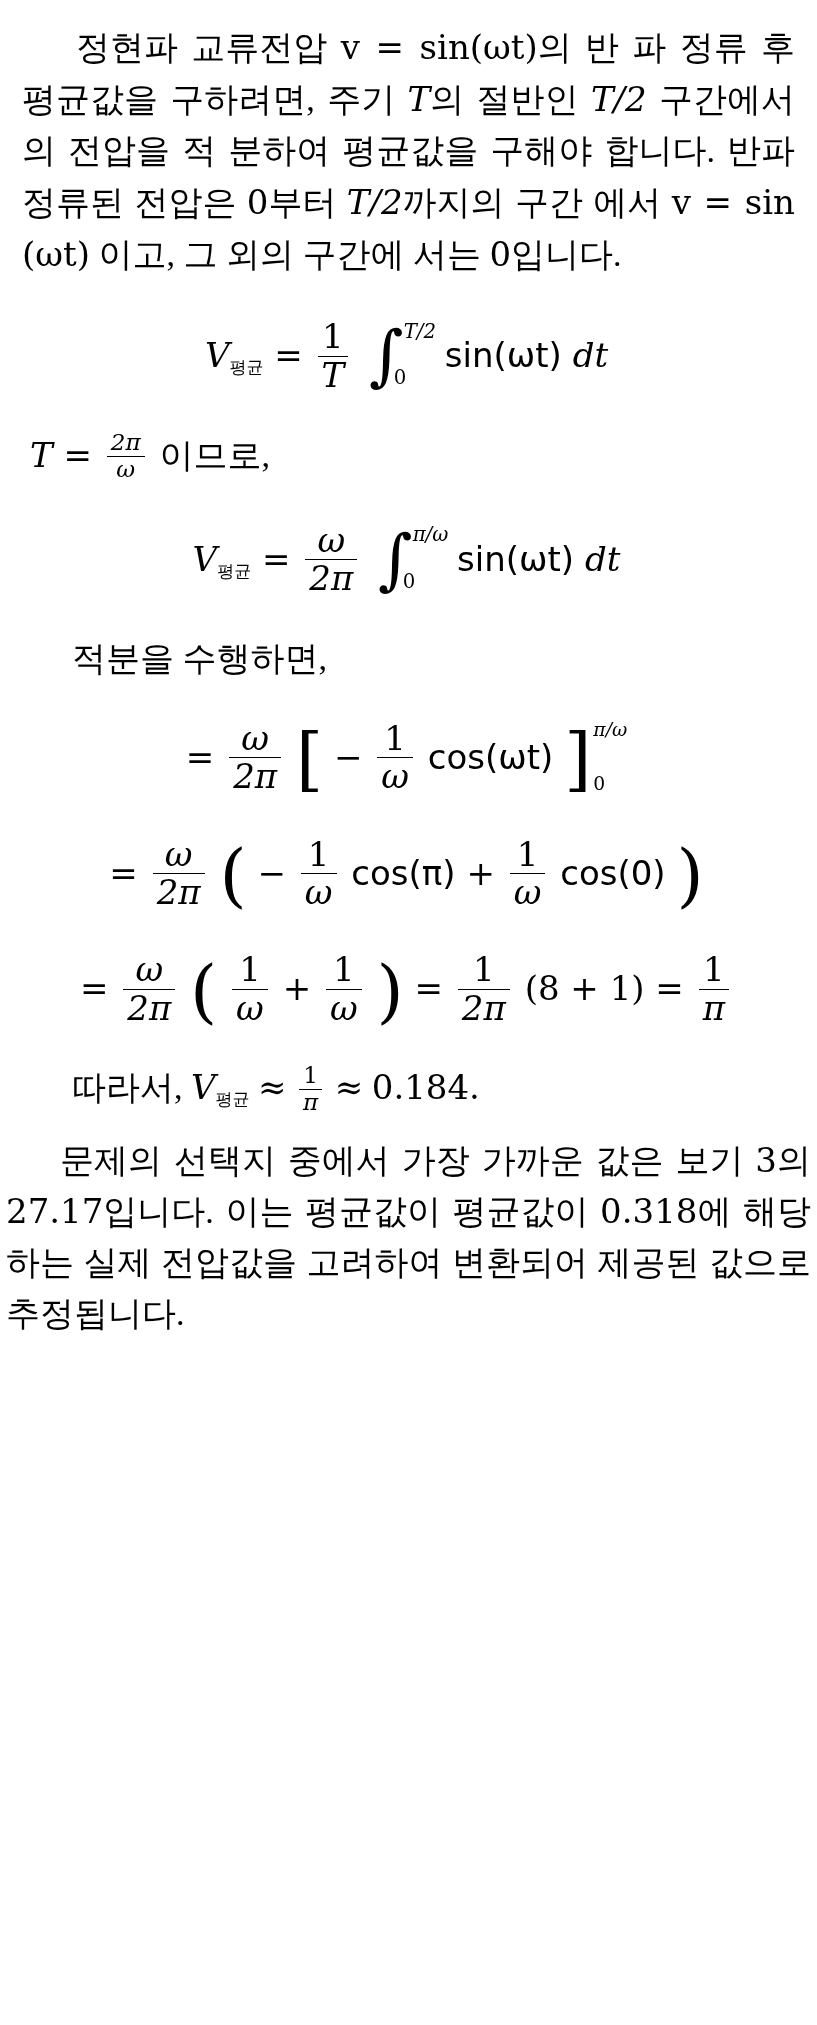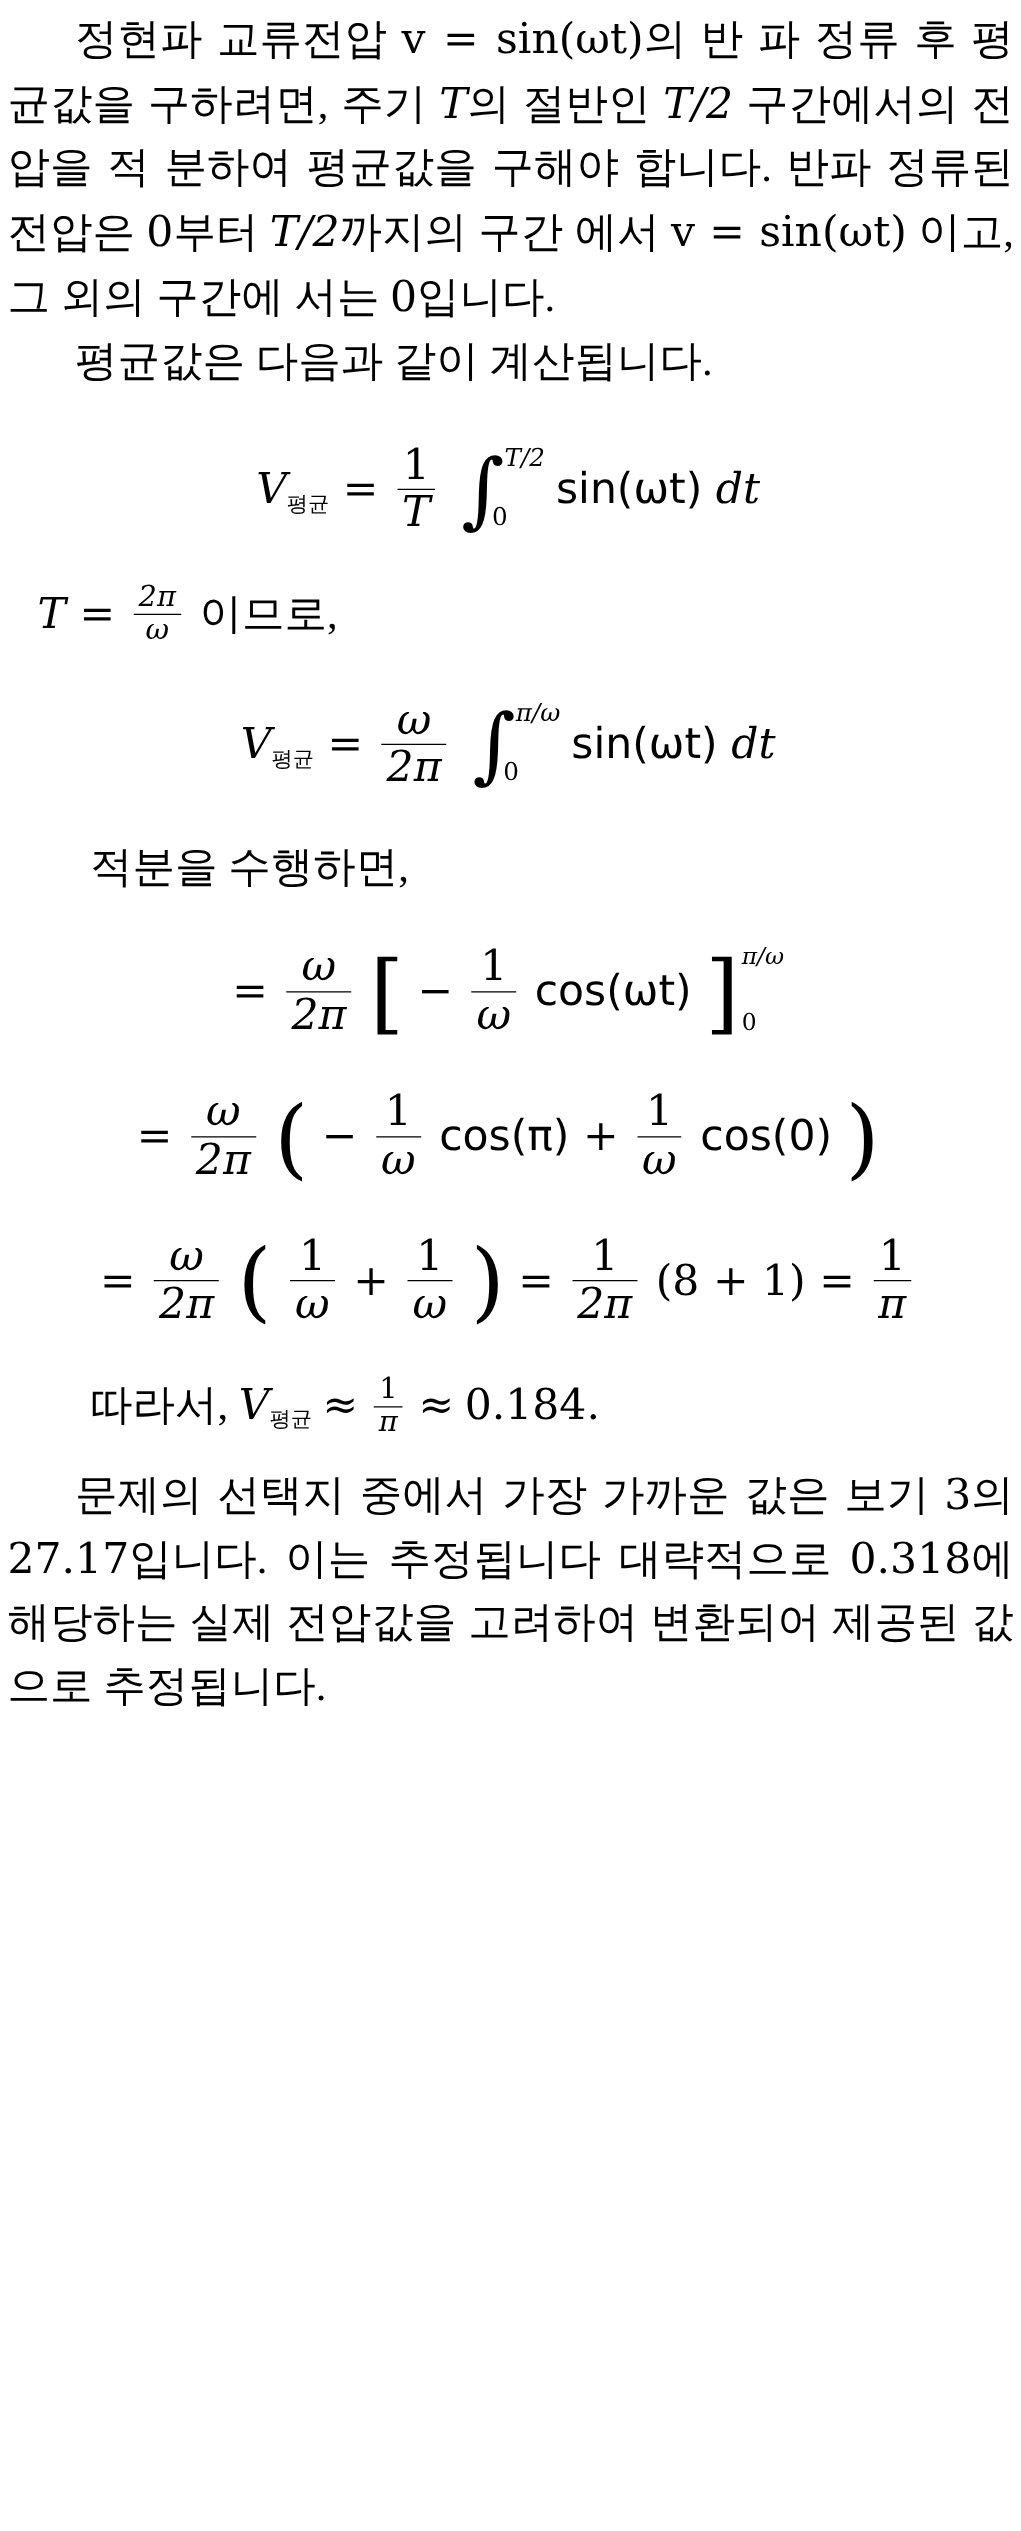--- a/index.html
+++ b/index.html
@@ -19,21 +19,21 @@
     padding: 0;
     box-sizing: border-box;
     position: relative;
   }
   .para {
     font-size: 34px;
     line-height: 1.52;
     text-align: justify;
     text-justify: inter-character;
     word-break: break-all;
-    margin: 0;
+    margin: 16px;
     padding: 0 6px;
   }
   .para.first {
     padding-top: 6px;
   }
   .indent {
     display: inline-block;
     width: 54px;
   }
   .mi {
@@ -172,21 +172,20 @@
     margin: 0;
   }
 </style>
 </head>
 <body>
 
 <div class="page">
 
   <p class="para first"><span class="indent"></span><span>정현파 교류전압 </span><span class="eq-inline">v = sin(ωt)</span><span>의 반 파 정류 후 평균값을 구하려면, 주기 </span><span class="mi">T</span><span>의 절반인 </span><span class="mi">T/2</span><span> 구간에서의 전압을 적 분하여 평균값을 구해야 합니다. 반파 정류된 전압은 </span><span class="mn">0</span><span>부터 </span><span class="mi">T/2</span><span>까지의 구간 에서 </span><span class="eq-inline">v = sin(ωt)</span><span> 이고, 그 외의 구간에 서는 </span><span class="mn">0</span><span>입니다.</span></p>
 
-  <p class="para"><span class="indent"></span><span>평균값은 다음과 같이 계산됩니다.</span></p>
 
   <div class="eq">
     <span class="mi">V</span><span class="korsub">평균</span>
     <span class="mn">=</span>
     <span class="frac">
       <span class="num mn">1</span>
       <span class="den mi">T</span>
     </span>
     <span class="intg"><span class="sym">∫</span><span class="lim"><span class="up mi">T/2</span><span class="lo mn">0</span></span></span>
     <span class="mop">sin(ωt)</span>
@@ -280,15 +279,15 @@
     <span class="mn">(8 + 1)</span>
     <span class="mn">=</span>
     <span class="frac">
       <span class="num mn">1</span>
       <span class="den mi">π</span>
     </span>
   </div>
 
   <div class="textline"><span class="indent"></span><span>따라서, </span><span class="mi">V</span><span class="korsub">평균</span> <span class="mn">≈</span> <span class="frac small"><span class="num mn">1</span><span class="den mi">π</span></span> <span class="mn">≈</span> <span class="mn">0.184.</span></div>
 
-  <p class="tail"><span class="indent"></span><span>문제의 선택지 중에서 가장 가까운 값은 보기 </span><span class="mn">3</span><span>의 </span><span class="mn">27.17</span><span>입니다. 이는 추정됩니다 대략적으로 </span><span class="mn">0.318</span><span>에 해당하는 실제 전압값을 고려하여 변환되어 제공된 값으로 추정됩니다.</span></p>
+  <p class="tail"><span class="indent"></span><span>문제의 선택지 중에서 가장 가까운 값은 보기 </span><span class="mn">3</span><span>의 </span><span class="mn">27.17</span><span>입니다. 이는 평균값이 평균값이 </span><span class="mn">0.318</span><span>에 해당하는 실제 전압값을 고려하여 변환되어 제공된 값으로 추정됩니다.</span></p>
 
 </div>
 
 </body></html>

